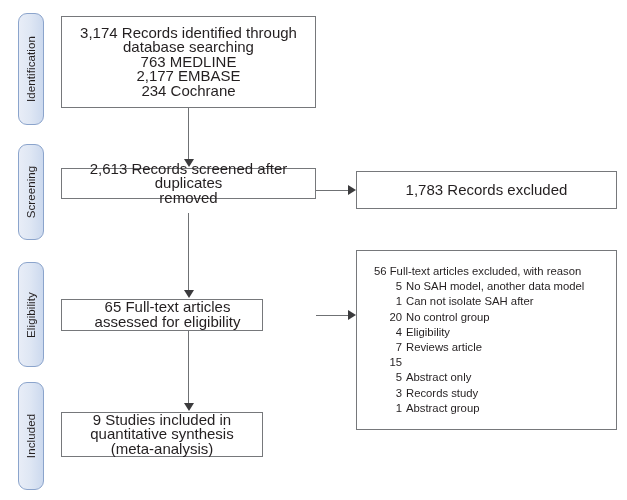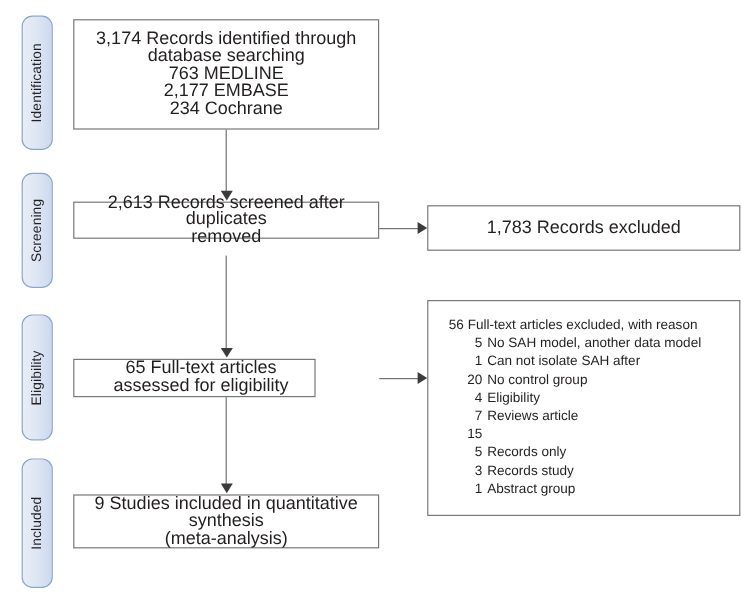--- a/index.html
+++ b/index.html
@@ -155,21 +155,21 @@
 
   <div class="flow-box" style="left:61px; top:168px; width:255px; height:31px;">
     <div class="flow-box-text">2,613 Records screened after duplicates
 removed</div>
   </div>
 
   <div class="flow-box" style="left:61px; top:299px; width:202px; height:32px;padding-left:11px;">
     <div class="flow-box-text">65 Full-text articles assessed for eligibility</div>
   </div>
 
-  <div class="flow-box" style="left:61px; top:412px; width:255px; height:45px;">
+  <div class="flow-box" style="left:61px; top:412px; width:202px; height:45px;">
     <div class="flow-box-text">9 Studies included in quantitative synthesis
 (meta-analysis)</div>
   </div>
 
   <div class="flow-box" style="left:356px; top:171px; width:261px; height:38px;">
     <div class="flow-box-text">1,783 Records excluded</div>
   </div>
 
   <div class="excl-box" style="left:356px; top:250px; width:261px; height:180px;">
     <div class="excl-head">
@@ -194,21 +194,21 @@
         </div>
         <div class="excl-row">
           <span class="excl-num">7</span>
           <span class="excl-reason">Reviews article</span>
         </div>
         <div class="excl-row">
           <span class="excl-num">15</span>
         </div>
         <div class="excl-row">
           <span class="excl-num">5</span>
-          <span class="excl-reason">Records only</span>
+          <span class="excl-reason">Abstract only</span>
         </div>
         <div class="excl-row">
           <span class="excl-num">3</span>
           <span class="excl-reason">Records study</span>
         </div>
         <div class="excl-row">
           <span class="excl-num">1</span>
           <span class="excl-reason">Abstract group</span>
         </div>
       </div>

